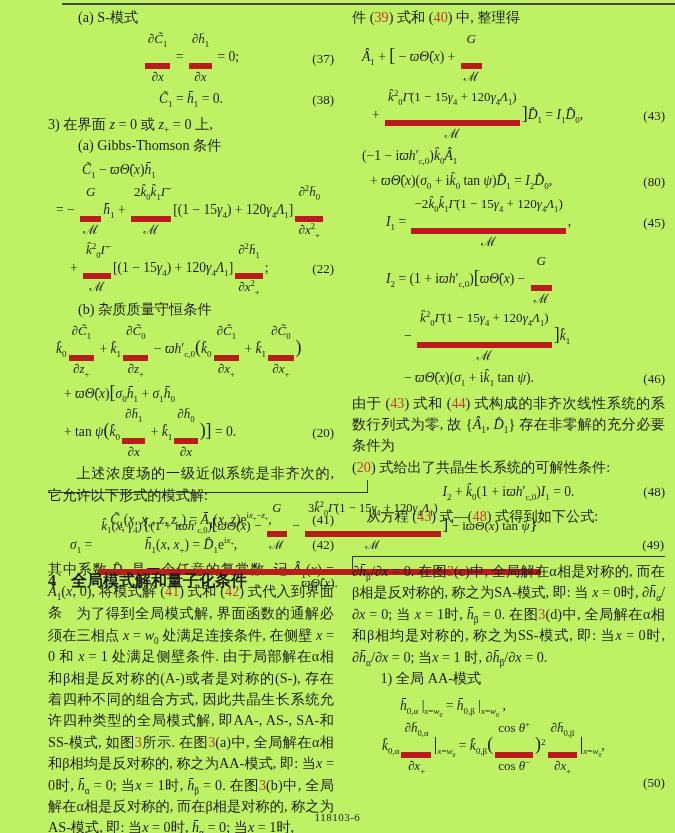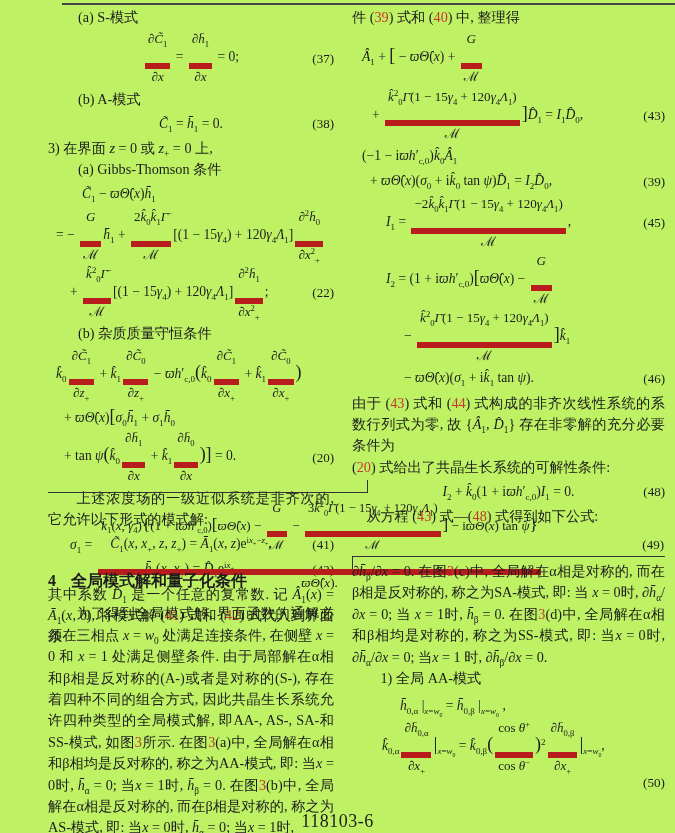--- a/index.html
+++ b/index.html
@@ -31,36 +31,35 @@
       align-items:center;margin:0 2px;font-size:0.96em;line-height:1.2;}
   .mx span:nth-child(odd){text-align:center;}
   .mx span:nth-child(even){text-align:left;}
   .rf{color:var(--rf);}
   .sechead{display:flex;align-items:baseline;gap:15px;font-size:16px;font-weight:bold;margin:4px 0 12px 0;}
   .brk-h{position:absolute;height:1px;background:#333;}
   .brk-v{position:absolute;width:1px;background:#333;}
   #eq49{position:absolute;left:48px;top:499px;width:616px;display:flex;align-items:center;
         justify-content:flex-start;font-size:13.6px;}
   #eq49 .lead{margin-left:22px;margin-right:4px;}
-  .footer{position:absolute;left:0;right:0;top:811px;text-align:center;font-size:18px;letter-spacing:.5px;}
+  .footer{position:absolute;left:0;right:0;top:811px;text-align:center;font-size:11px;letter-spacing:.5px;}
   .numline{display:block;text-align:right;font-size:13.2px;margin-top:-6px;}
 </style>
 </head>
 <body>
 
 <div class="page">
   <div class="toprule"></div>
 
   <div id="colLT" class="col">
     <div class="ind1">(a) S-模式</div>
     <div class="eq">
       <span><span class="fr"><span class="nu">∂<i>C̃</i><sub>1</sub></span><span class="de">∂<i>x</i></span></span> = <span class="fr"><span class="nu">∂<i>h̄</i><sub>1</sub></span><span class="de">∂<i>x</i></span></span> = 0;</span>
       <span class="eqno">(37)</span>
     </div>
-    <div class="ind1">(b) A-模式</div>
     <div class="eq">
       <span><i>C̃</i><sub>1</sub> = <i>h̄</i><sub>1</sub> = 0.</span>
       <span class="eqno">(38)</span>
     </div>
     <div>3) 在界面 <i>z</i> = 0 或 <i>z</i><sub>+</sub> = 0 上,</div>
     <div class="ind1">(a) Gibbs-Thomson 条件</div>
     <div class="eq lft" style="padding-left:34px">
       <span><i>C̃</i><sub>1</sub> − <i>ϖΘ̂</i>(<i>x</i>)<i>h̄</i><sub>1</sub></span>
     </div>
     <div class="eq lft" style="padding-left:8px">
@@ -100,21 +99,21 @@
     </div>
     <div class="eq lft" style="padding-left:20px">
       <span>+ <span class="fr"><span class="nu"><i>k̂</i><sup>2</sup><sub>0</sub><i>Γ̄</i>(1 − 15<i>γ</i><sub>4</sub> + 120<i>γ</i><sub>4</sub><i>Λ</i><sub>1</sub>)</span><span class="de">ℳ</span></span><span class="bg">]</span><i>D̂</i><sub>1</sub> = <i>I</i><sub>1</sub><i>D̂</i><sub>0</sub>,</span>
       <span class="eqno">(43)</span>
     </div>
     <div class="eq lft" style="padding-left:10px">
       <span>(−1 − i<i>ϖh</i>′<sub>c,0</sub>)<i>k̂</i><sub>0</sub><i>Â</i><sub>1</sub></span>
     </div>
     <div class="eq lft" style="padding-left:18px">
       <span>+ <i>ϖΘ̂</i>(<i>x</i>)(<i>σ</i><sub>0</sub> + i<i>k̂</i><sub>0</sub> tan <i>ψ</i>)<i>D̂</i><sub>1</sub> = <i>I</i><sub>2</sub><i>D̂</i><sub>0</sub>,</span>
-      <span class="eqno">(39)</span>
+      <span class="eqno">(80)</span>
     </div>
     <div class="eq lft" style="padding-left:34px">
       <span><i>I</i><sub>1</sub> = <span class="fr"><span class="nu">−2<i>k̂</i><sub>0</sub><i>k̂</i><sub>1</sub><i>Γ̄</i>(1 − 15<i>γ</i><sub>4</sub> + 120<i>γ</i><sub>4</sub><i>Λ</i><sub>1</sub>)</span><span class="de">ℳ</span></span>,</span>
       <span class="eqno">(45)</span>
     </div>
     <div class="eq lft" style="padding-left:34px">
       <span><i>I</i><sub>2</sub> = (1 + i<i>ϖh</i>′<sub>c,0</sub>)<span class="bg">[</span><i>ϖΘ̂</i>(<i>x</i>) − <span class="fr"><span class="nu"><i>G</i></span><span class="de">ℳ</span></span></span>
     </div>
     <div class="eq lft" style="padding-left:52px">
       <span>− <span class="fr"><span class="nu"><i>k̂</i><sup>2</sup><sub>0</sub><i>Γ̄</i>(1 − 15<i>γ</i><sub>4</sub> + 120<i>γ</i><sub>4</sub><i>Λ</i><sub>1</sub>)</span><span class="de">ℳ</span></span><span class="bg">]</span><i>k̂</i><sub>1</sub></span>

